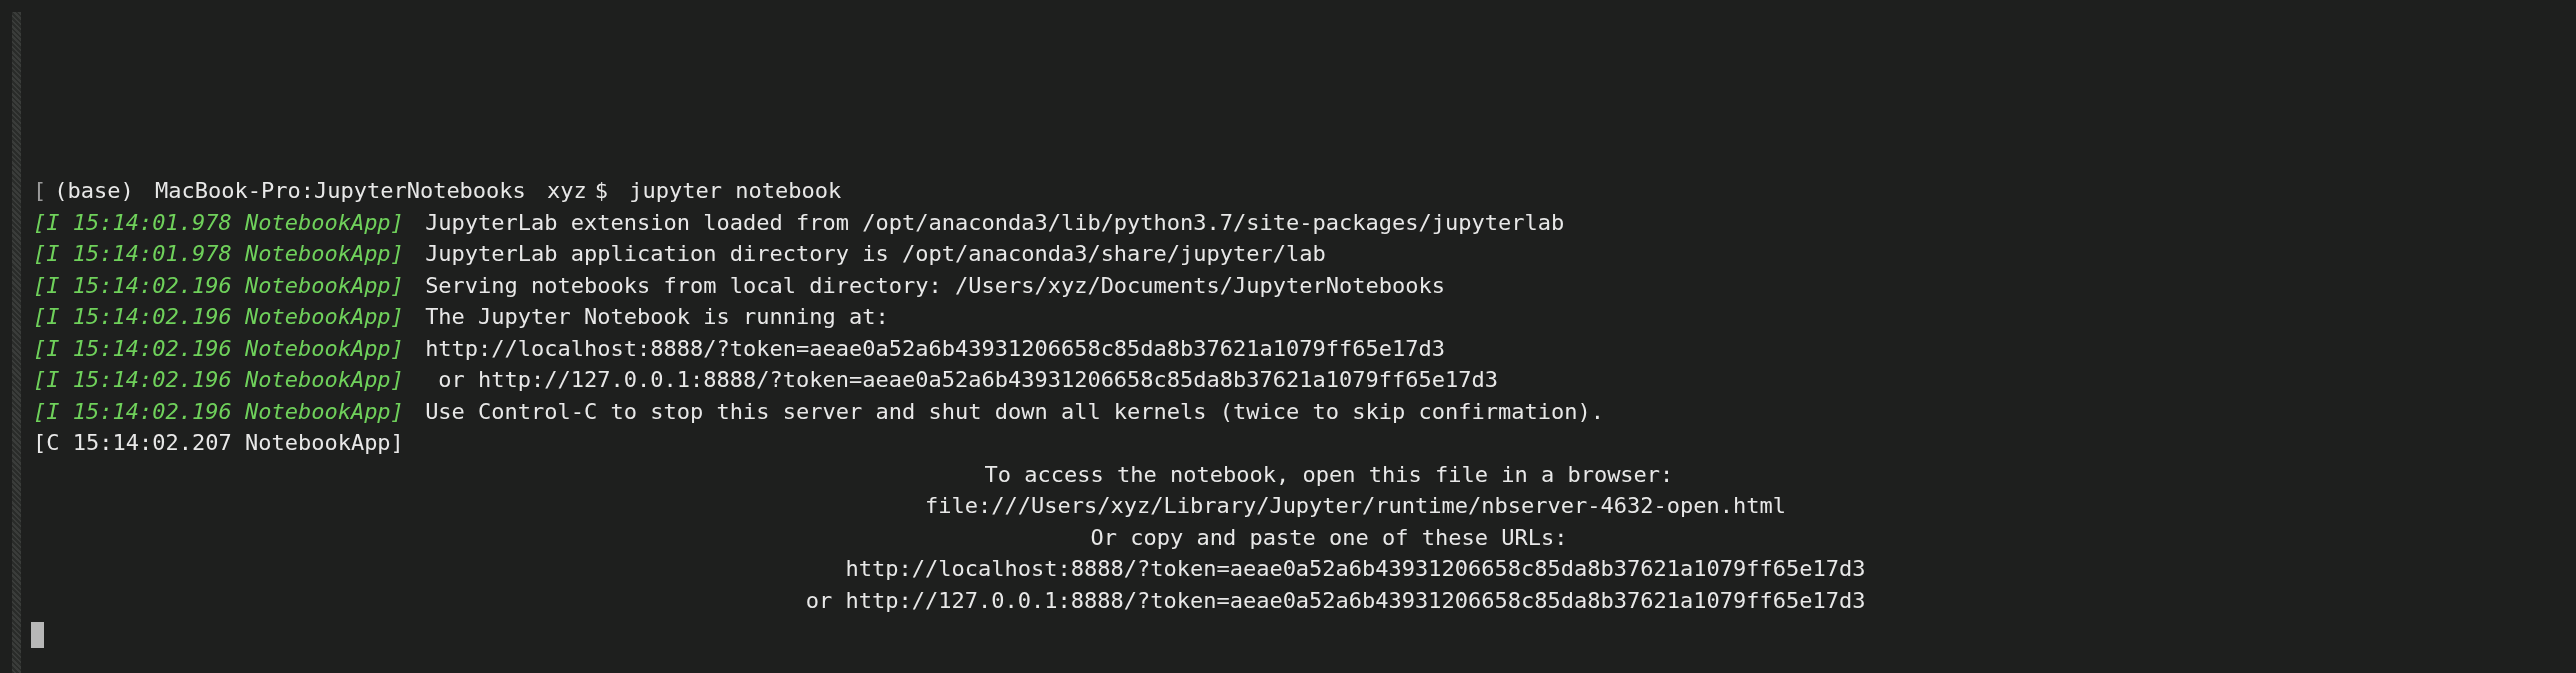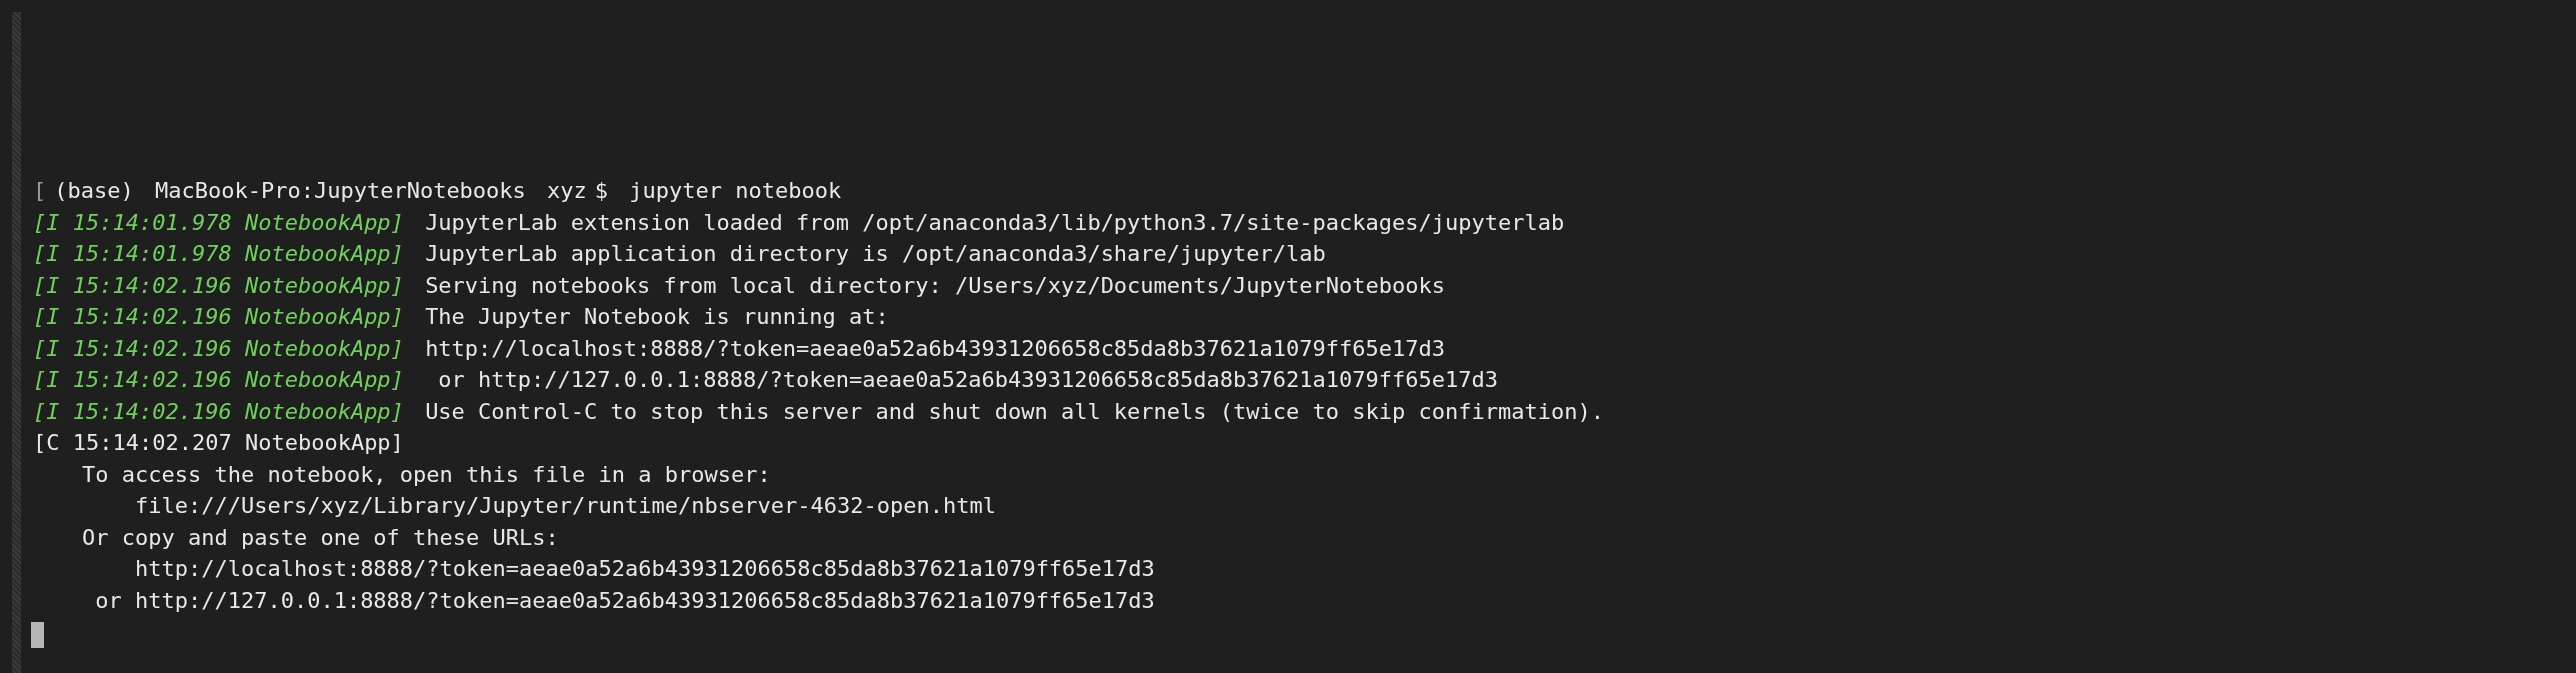--- a/index.html
+++ b/index.html
@@ -25,21 +25,21 @@
       #2a2c2a, #2a2c2a 1.9px,
       #3a3c3a 1.9px, #3a3c3a 3.7px
     );
   }
   .term {
     padding-left: 13px;
     padding-top: 0;
   }
   .line { display: block; }
   .green { color: #6fd15b; font-style: italic; }
-  .white { color: #e8e8e8; }
+  .white { color: #e8e8e8; text-align: center; }
   .gray-bracket { color: #9a9a9a; }
   .prompt-line { color: #e8e8e8; }
   .cursor {
     display: inline-block;
     width: 13px;
     height: 26px;
     background: #b7b7b7;
     vertical-align: text-bottom;
     margin-left: 1.9px;
   }

